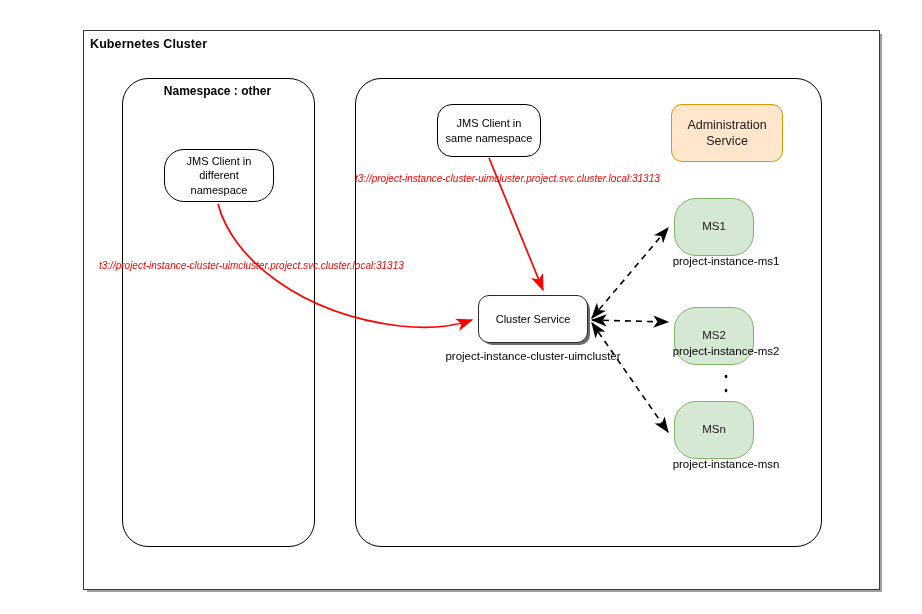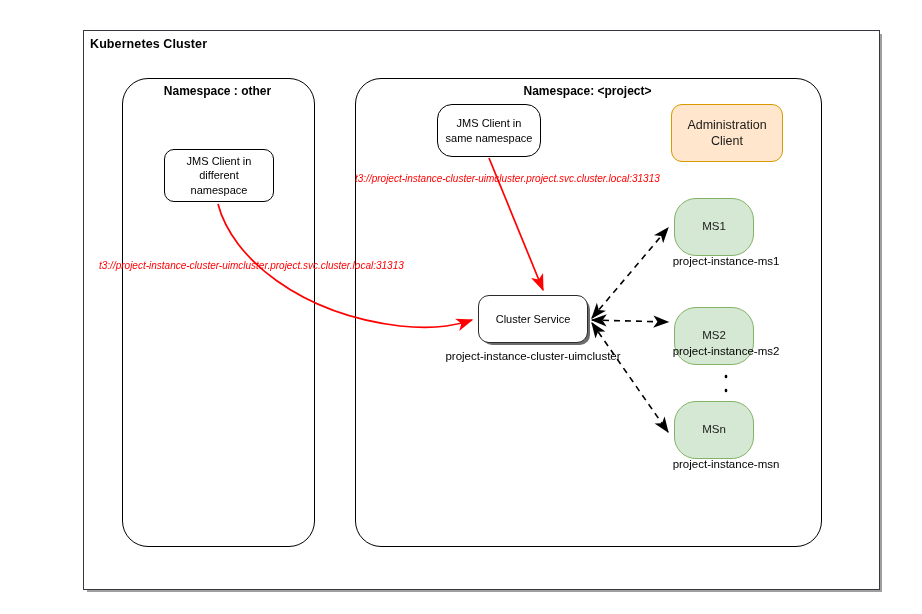--- a/index.html
+++ b/index.html
@@ -82,21 +82,21 @@
     font-size: 11px;
     line-height: 1.32;
     color: #000000;
   }
 
   .node-plain {
     background: #ffffff;
     border: 1.3px solid #000000;
   }
 
-  .jms-left  { left: 164px; top: 149px; width: 110px; height: 53px; padding: 0 6px; }
+  .jms-left  { left: 164px; top: 149px; width: 110px; height: 53px; padding: 0 6px; border-radius: 20px; }
   .jms-right { left: 437px; top: 104px; width: 104px; height: 53px; padding: 0 6px; border-radius: 15px; }
 
   .cluster-service {
     left: 478px;
     top: 295px;
     width: 110px;
     height: 48px;
     background: #ffffff;
     border: 1.6px solid #2b2b2b;
     border-radius: 11px;
@@ -158,21 +158,20 @@
 
 <div id="canvas">
 
   <div class="cluster-box"></div>
   <div class="cluster-title">Kubernetes Cluster</div>
 
   <div class="ns-box ns-left"></div>
   <div class="ns-title ns-title-left">Namespace : other</div>
 
   <div class="ns-box ns-right"></div>
-  <div class="ns-title ns-title-right">Namespace: &lt;project&gt;</div>
 
   <svg id="edges" viewBox="0 0 922 614">
     <defs>
       <marker id="arrow-red" markerWidth="11" markerHeight="11" refX="9.2" refY="4" orient="auto">
         <path d="M0,0.2 L10,4 L0,7.8 L2.6,4 Z" fill="#ff0000"></path>
       </marker>
       <marker id="arrow-black" markerWidth="11" markerHeight="11" refX="9.2" refY="4" orient="auto">
         <path d="M0,0.2 L10,4 L0,7.8 L2.6,4 Z" fill="#000000"></path>
       </marker>
       <marker id="arrow-black-start" markerWidth="11" markerHeight="11" refX="9.2" refY="4" orient="auto-start-reverse">
@@ -190,21 +189,21 @@
 
     <path d="M 592,323 L 668,432" fill="none" stroke="#000000" stroke-width="1.6" stroke-dasharray="6,5" marker-end="url(#arrow-black)" marker-start="url(#arrow-black-start)"></path>
 
     <path d="M 726,362 L 726,398" fill="none" stroke="#000000" stroke-width="2.6" stroke-dasharray="1,13" stroke-linecap="round"></path>
   </svg>
 
   <div class="node node-plain jms-left">JMS Client in different namespace</div>
 
   <div class="node node-plain jms-right">JMS Client in same namespace</div>
 
-  <div class="node admin-server">Administration Client</div>
+  <div class="node admin-server">Administration Service</div>
 
   <div class="node cluster-service">Cluster Service</div>
   <div class="caption cap-cluster-service">project-instance-cluster-uimcluster</div>
 
   <div class="node ms-node ms-1">MS1</div>
   <div class="caption cap-ms1">project-instance-ms1</div>
 
   <div class="node ms-node ms-2">MS2</div>
   <div class="caption cap-ms2">project-instance-ms2</div>
 

